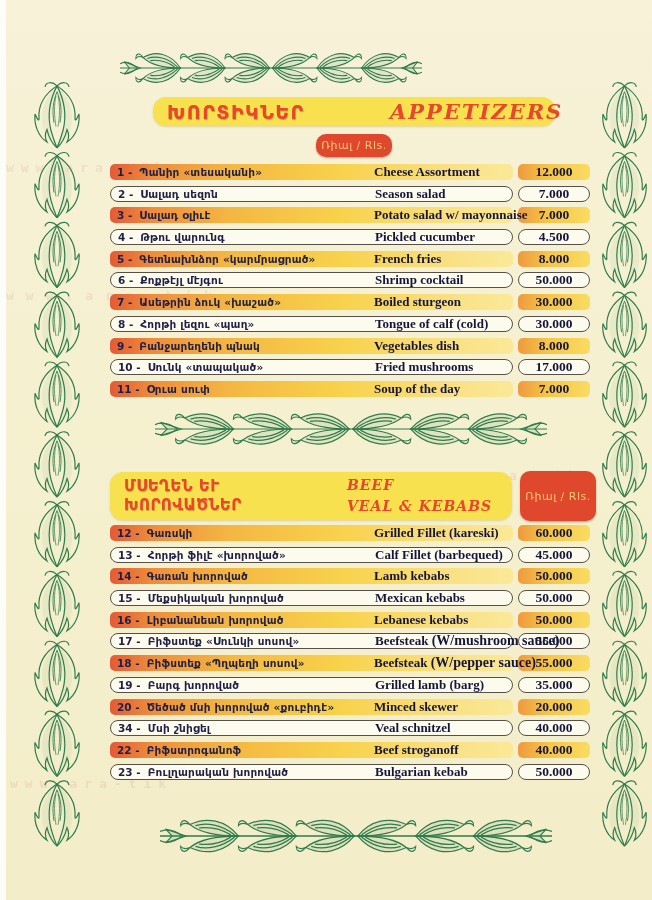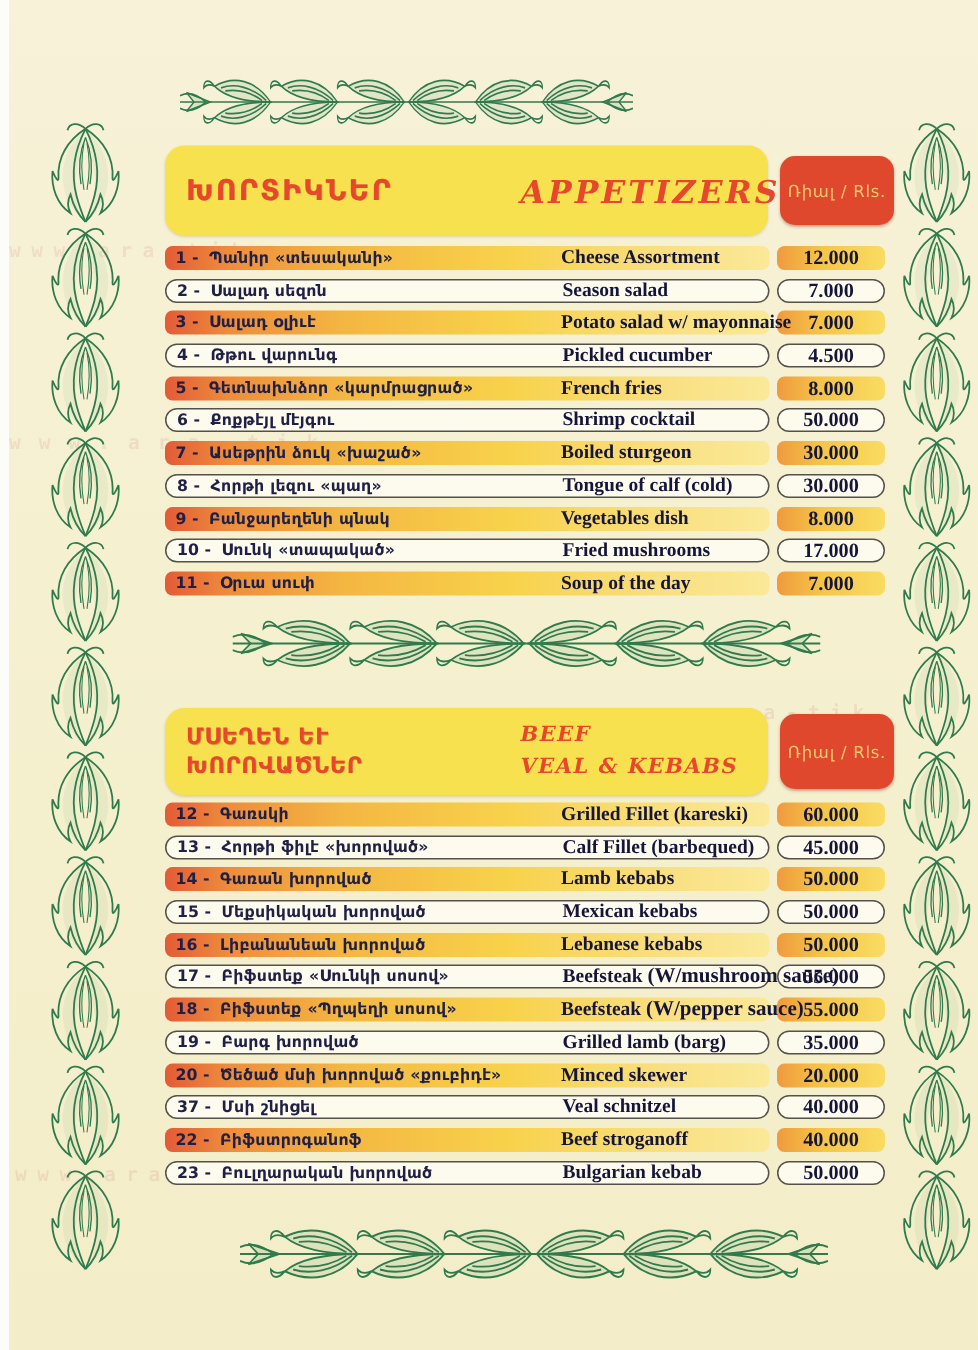--- a/index.html
+++ b/index.html
@@ -20,22 +20,22 @@
   #wm1{left:6px;top:160px;}
   #wm2{left:6px;top:288px;letter-spacing:12px;}
   #wm3{left:420px;top:468px;}
   #wm4{left:10px;top:776px;}
 
   .section{position:absolute;left:110px;width:488px;}
   #sec-1{top:97px;}
   #sec-2{top:472px;}
 
   .header{display:flex;gap:8px;align-items:center;}
-  #sec-1 .header{height:60px;}
-  #sec-2 .header{height:58px;}
+  #sec-1 .header{height:60px;flex-direction:column;}
+  #sec-2 .header{height:48px;}
   .h-bar{position:relative;width:402px;height:100%;background:#f8e14f;border-radius:13px;
          display:flex;align-items:center;box-shadow:0 1px 2px rgba(150,120,0,0.25);}
   .h-hy{margin-left:14px;color:#e7472c;font-weight:bold;white-space:pre-line;
         text-shadow:0.5px 0.5px 0 rgba(160,30,10,0.35);}
   #sec-1 .h-hy{font-size:19px;letter-spacing:1.5px;}
   #sec-2 .h-hy{font-size:15px;line-height:19px;letter-spacing:0.5px;}
   .h-en{position:absolute;left:237px;color:#e7472c;font-family:"DejaVu Serif",serif;
         font-style:italic;font-weight:bold;white-space:pre-line;}
   #sec-1 .h-en{font-size:21px;letter-spacing:2px;}
   #sec-2 .h-en{font-size:14px;line-height:21px;letter-spacing:1px;}
@@ -352,21 +352,21 @@
     <div class="bar">
       <span class="num">20 -</span>
       <span class="hy">Ծեծած  մսի  խորոված  «քուբիդէ»</span>
       <span class="en"><span>Minced skewer</span> <span class="note"></span></span>
     </div>
     <div class="spacer"></div>
     <div class="chip">20.000</div>
   </div>
         <div class="row pl">
     <div class="bar">
-      <span class="num">37 -</span>
+      <span class="num">34 -</span>
       <span class="hy">Մսի  շնիցել</span>
       <span class="en"><span>Veal schnitzel</span> <span class="note"></span></span>
     </div>
     <div class="spacer"></div>
     <div class="chip">40.000</div>
   </div>
         <div class="row hl">
     <div class="bar">
       <span class="num">22 -</span>
       <span class="hy">Բիֆստրոգանոֆ</span>

